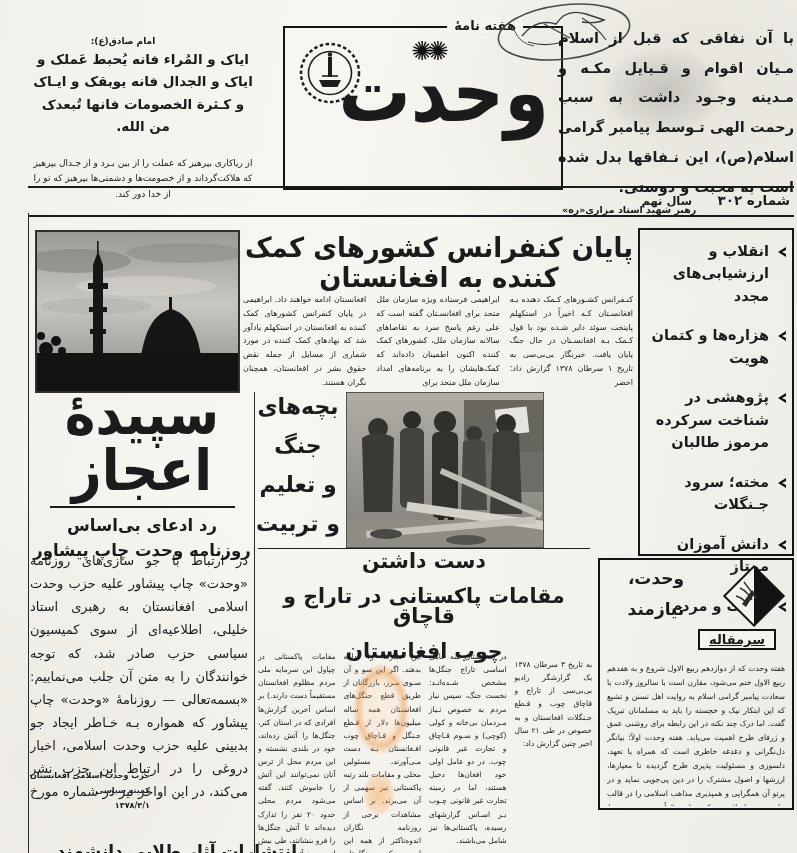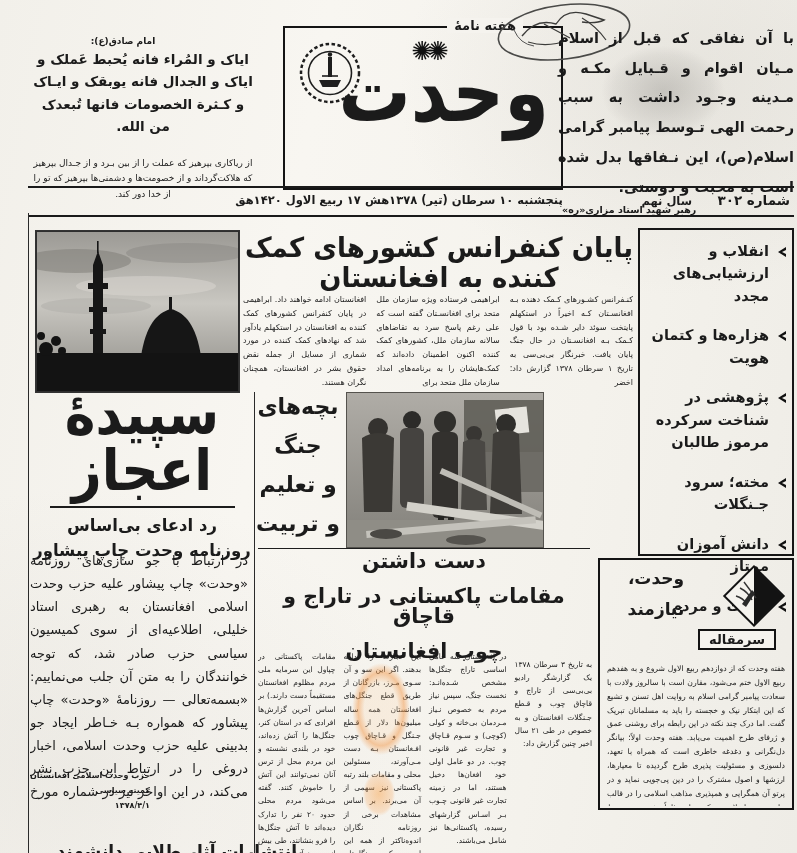--- a/index.html
+++ b/index.html
@@ -85,21 +85,21 @@
   .circle-mark{left:344px;top:650px;width:74px;height:118px;border-radius:50%;
      background:radial-gradient(closest-side, rgba(255,205,150,.18) 45%, rgba(242,150,70,.50) 62%, rgba(242,150,70,.18) 72%, transparent 78%);}
   .blob-mark{left:360px;top:768px;width:38px;height:52px;border-radius:50%;
      background:radial-gradient(closest-side, rgba(248,170,90,.55), rgba(248,160,80,.25) 70%, transparent 85%);}
 
   
   .editorial{left:598px;top:558px;width:196px;height:252px;border:2px solid #141414;box-sizing:border-box;}
   .ed-title{position:absolute;left:6px;top:10px;width:100px;text-align:center;}
   .ed-title div{font-size:17px;font-weight:bold;line-height:1.0;margin-bottom:14px;}
   .ed-icon{position:absolute;right:6px;top:4px;}
-  .ed-label{position:absolute;right:16px;top:69px;border:2px solid #131313;padding:1px 9px;font-size:13px;font-weight:bold;background:#f5f3ee;}
+  .ed-label{position:absolute;right:16px;top:69px;border:2px solid #131313;padding:1px 9px;font-size:13px;font-weight:bold;background:#f5f3ee;text-decoration:underline;}
   .ed-body{position:absolute;left:7px;right:7px;top:102px;bottom:2px;font-size:7.7px;line-height:1.8;overflow:hidden;}
 </style>
 </head>
 <body>
 
 <div class="page">
 
   <div class="abs hadith">
     <div class="attr">امام صادق(ع):</div>
     <div class="ar">ایاک و المُراء فانه یُحبط عَملک و ایاک و الجدال فانه یوبقک و ایـاک و کـثرة الخصومات فانها تُبعدک من الله.</div>
@@ -133,21 +133,20 @@
 
   <div class="abs mquote">
     <div class="ghost"></div>
     <div class="txt">با آن نفاقی که قبل از اسلام مـیان اقوام و قـبایل مکـه و مـدینه وجـود داشت به سبب رحمت الهی تـوسط پیامبر گرامی اسلام(ص)، این نـفاقها بدل شده است به محبت و دوستی.</div>
     <div class="attr">رهبر شهید استاد مزاری«ره»</div>
   </div>
 
   <div class="abs dateline">
     <div class="issue-no">شماره ۳۰۲</div>
     <div class="year-no">سال نهم</div>
-    <div class="date-fa">پنجشنبه ۱۰ سرطان (تیر) ۱۳۷۸هش ۱۷ ربیع الاول ۱۴۲۰هق</div>
   </div>
 
   <div class="rule-v" style="left:28px;top:213px;height:640px;"></div>
   <div class="rule-v" style="left:254px;top:392px;height:461px;"></div>
   <div class="rule-h" style="left:258px;top:548px;width:332px;height:1px;"></div>
 
   <div class="abs sidebar">
     <div class="side-item">
       <span class="arr"><svg width="12" height="12" viewBox="0 0 12 12">
             <path d="M10 1 L2 6 L10 11 L10 8 L6 6 L10 4 Z" fill="#111"></path>

